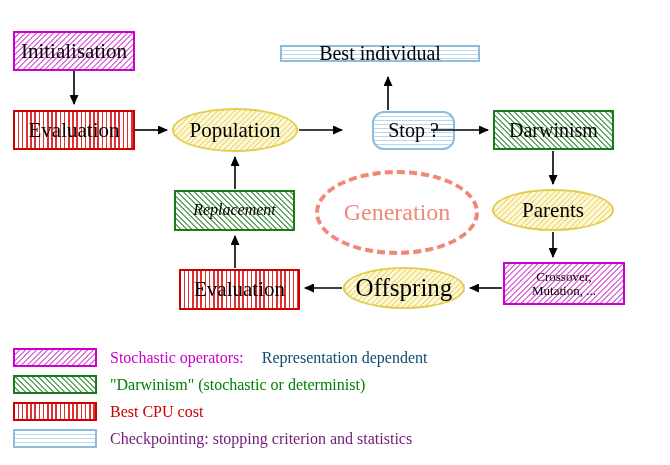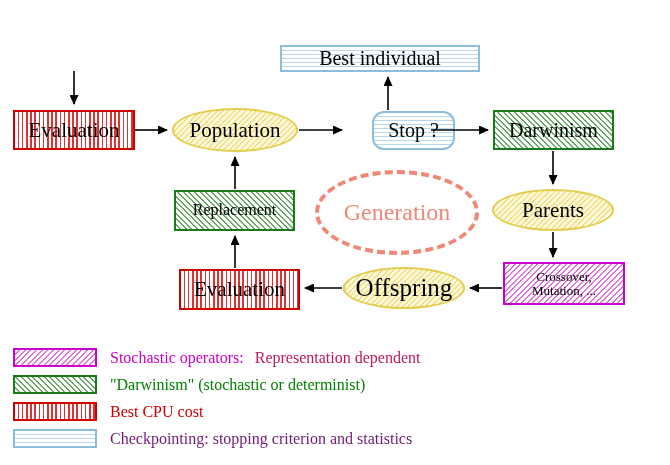--- a/index.html
+++ b/index.html
@@ -32,51 +32,54 @@
     border:2px solid #e3cd4e;
     background:repeating-linear-gradient(135deg,#fdf8dc 0 2.6px,#efe184 2.6px 4px);
   }
   .ellipse{border-radius:50%;}
   .rounded{border-radius:12px;margin-left:25px;}
 
   
   #n-init       {left:13px;  top:31px;  width:122px; height:40px; font-size:21px;}
   #n-eval-top   {left:13px;  top:110px; width:122px; height:40px; font-size:21px;}
   #n-population {left:172px; top:108px; width:126px; height:44px; font-size:21px;}
-  #n-best       {left:280px; top:45px;  width:200px; height:27px; font-size:20px;}
+  #n-best       {left:280px; top:45px;  width:200px; height:17px; font-size:20px;}
   #n-stop       {left:347px; top:111px; width:83px;  height:39px; font-size:20px;}
   #n-selection  {left:493px; top:110px; width:121px; height:40px; font-size:20px;}
-  #n-replacement{left:174px; top:190px; width:121px; height:41px; font-size:16px;}
+  #n-replacement{left:174px; top:190px; width:121px; height:41px; font-size:16px;font-style:italic;}
   #n-generation {left:315px; top:170px; width:164px; height:85px; font-size:24px;
                  border:4px dashed #f08878; color:#f08878; background:#ffffff;}
   #n-parents    {left:492px; top:189px; width:122px; height:42px; font-size:21px;}
   #n-eval-bot   {left:179px; top:269px; width:121px; height:41px; font-size:21px;}
   #n-offspring  {left:343px; top:267px; width:122px; height:42px; font-size:25px;}
   #n-crossover  {left:503px; top:262px; width:122px; height:43px; font-size:13px;
                  flex-direction:column;}
 
   
   #arrows{position:absolute;left:0;top:0;width:670px;height:465px;pointer-events:none;}
 
   
   #legend{position:absolute;left:13px;top:348px;}
   .legend-row{display:flex;align-items:flex-end;height:19px;margin-bottom:8px;}
   .swatch{width:80px;height:15px;box-sizing:content-box;margin-right:13px;flex:0 0 auto;}
   .legend-text{font-size:16px;white-space:nowrap;}
   .t-magenta{color:#cc00cc;}
-  .t-yellow {color:#be185d;margin-left:11px;}
+  .t-yellow {color:#0c4a6e;margin-left:18px;}
   .t-green  {color:#008000;}
   .t-red    {color:#cc0000;}
   .t-blue   {color:#701a75;}
 </style>
 </head>
 <body>
 
 <div id="stage">
 
+  <div class="node hatch-magenta" id="n-init">
+    <span>Initialisation</span>
+  </div>
 
   <div class="node hatch-red" id="n-eval-top">
     <span>Evaluation</span>
   </div>
 
   <div class="node hatch-yellow ellipse" id="n-population">
     <span>Population</span>
   </div>
 
   <div class="node hatch-cyan" id="n-best">

